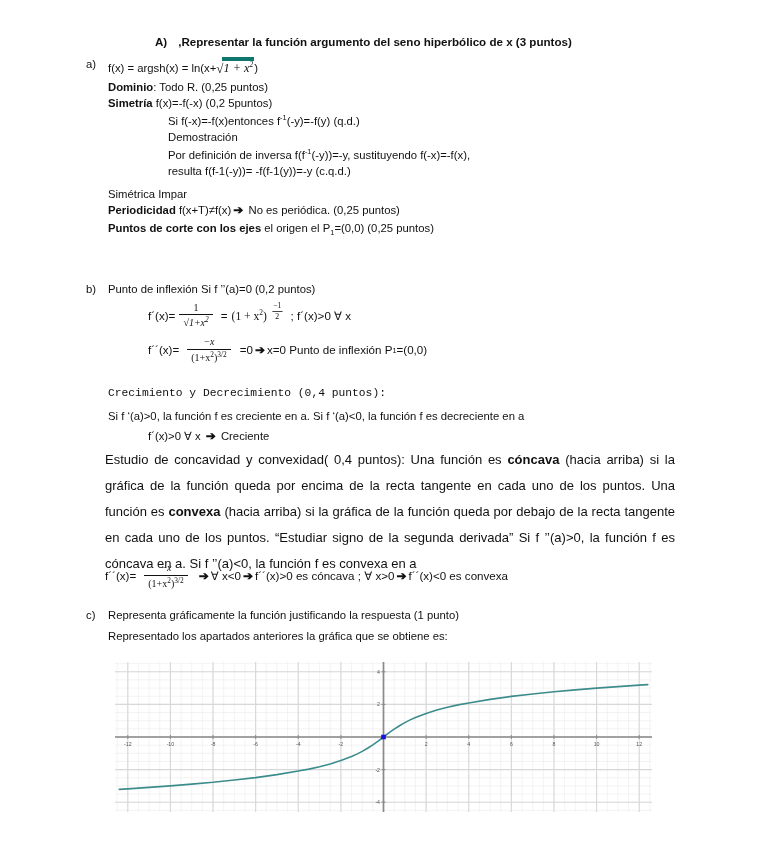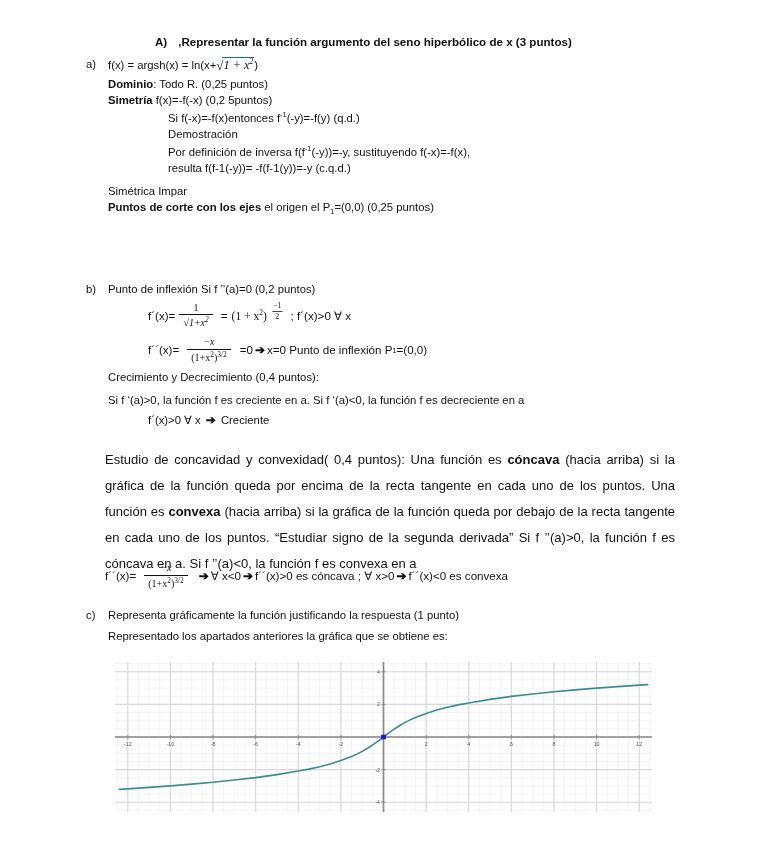--- a/index.html
+++ b/index.html
@@ -51,21 +51,21 @@
     top: 57px;
     width: 640px;
   }
   .sec-a .line { margin-bottom: 2.5px; }
   .indent-1 { padding-left: 22px; }
   .indent-2 { padding-left: 82px; }
 
   
   .sqrt {
     display: inline-block;
-    border-top: 1px solid #0f766e;
+    border-top: 4px solid #0f766e;
     padding: 0 1px 0 1px;
     margin-left: -1px;
     font-family: "Liberation Serif", serif;
     font-style: italic;
     font-size: 12.3px;
     line-height: 1.05;
   }
   .radsign {
     font-family: "Liberation Serif", serif;
     font-size: 13px;
@@ -188,20 +188,23 @@
     <div class="line indent-2">Demostración</div>
 
     <div class="line indent-2">
       <span>Por definición de inversa f(f</span><sup class="ex">-1</sup><span>(-y))=-y, sustituyendo f(-x)=-f(x),</span>
     </div>
 
     <div class="line indent-2">resulta f(f-1(-y))= -f(f-1(y))=-y  (c.q.d.)</div>
 
     <div class="line indent-1" style="margin-top:8px;">Simétrica Impar</div>
 
+    <div class="line indent-1">
+      <span class="b">Periodicidad</span><span> f(x+T)≠f(x)</span><span class="arrow">➔</span><span> No es periódica. (0,25 puntos)</span>
+    </div>
 
     <div class="line indent-1">
       <span class="b">Puntos de corte con los ejes</span><span> el origen el P</span><sub class="sb">1</sub><span>=(0,0) (0,25 puntos)</span>
     </div>
   </div>
 
   <div class="sec-b">
 
     <div class="row line">
       <div class="marker">b)</div>
@@ -229,21 +232,21 @@
         <span class="num">−x</span>
         <span class="den" style="font-style:normal;"><span>(1+x</span><sup class="ex">2</sup><span>)</span><sup class="ex">3/2</sup></span>
       </span>
       <span style="margin-left:5px;">=0</span>
       <span class="arrow">➔</span>
       <span>x=0 Punto de inflexión P</span>
         <sub class="sb">1</sub>
         <span>=(0,0)</span>
     </div>
 
-    <div class="line indent-1" style="margin-top:7px;">Crecimiento y Decrecimiento (0,4 puntos):</div>
+    <div class="line indent-1" style="margin-top:23px;font-family:Liberation Mono, monospace;">Crecimiento y Decrecimiento (0,4 puntos):</div>
     <div class="line indent-1" style="margin-top:8px;">Si f ‘(a)&gt;0, la función f es creciente en a. Si f ‘(a)&lt;0, la función f es decreciente en a</div>
     <div class="line" style="padding-left:62px; margin-top:6px;">
       <span>f´(x)&gt;0 ∀ x </span><span class="arrow">➔</span><span> Creciente</span>
     </div>
   </div>
 
   <div class="para">
     <span>Estudio de concavidad y convexidad( 0,4 puntos): Una función  es </span><span class="b">cóncava</span><span> (hacia arriba) si la gráfica de la función queda por encima de la recta tangente en cada uno de los puntos. Una función es </span><span class="b">convexa</span><span> (hacia arriba) si la gráfica de la función queda por debajo de la recta tangente en cada uno de los puntos. “Estudiar signo de la segunda derivada” Si f ’’(a)&gt;0, la función f es cóncava en a.  Si f ’’(a)&lt;0, la función f es convexa en a</span>
   </div>
 

